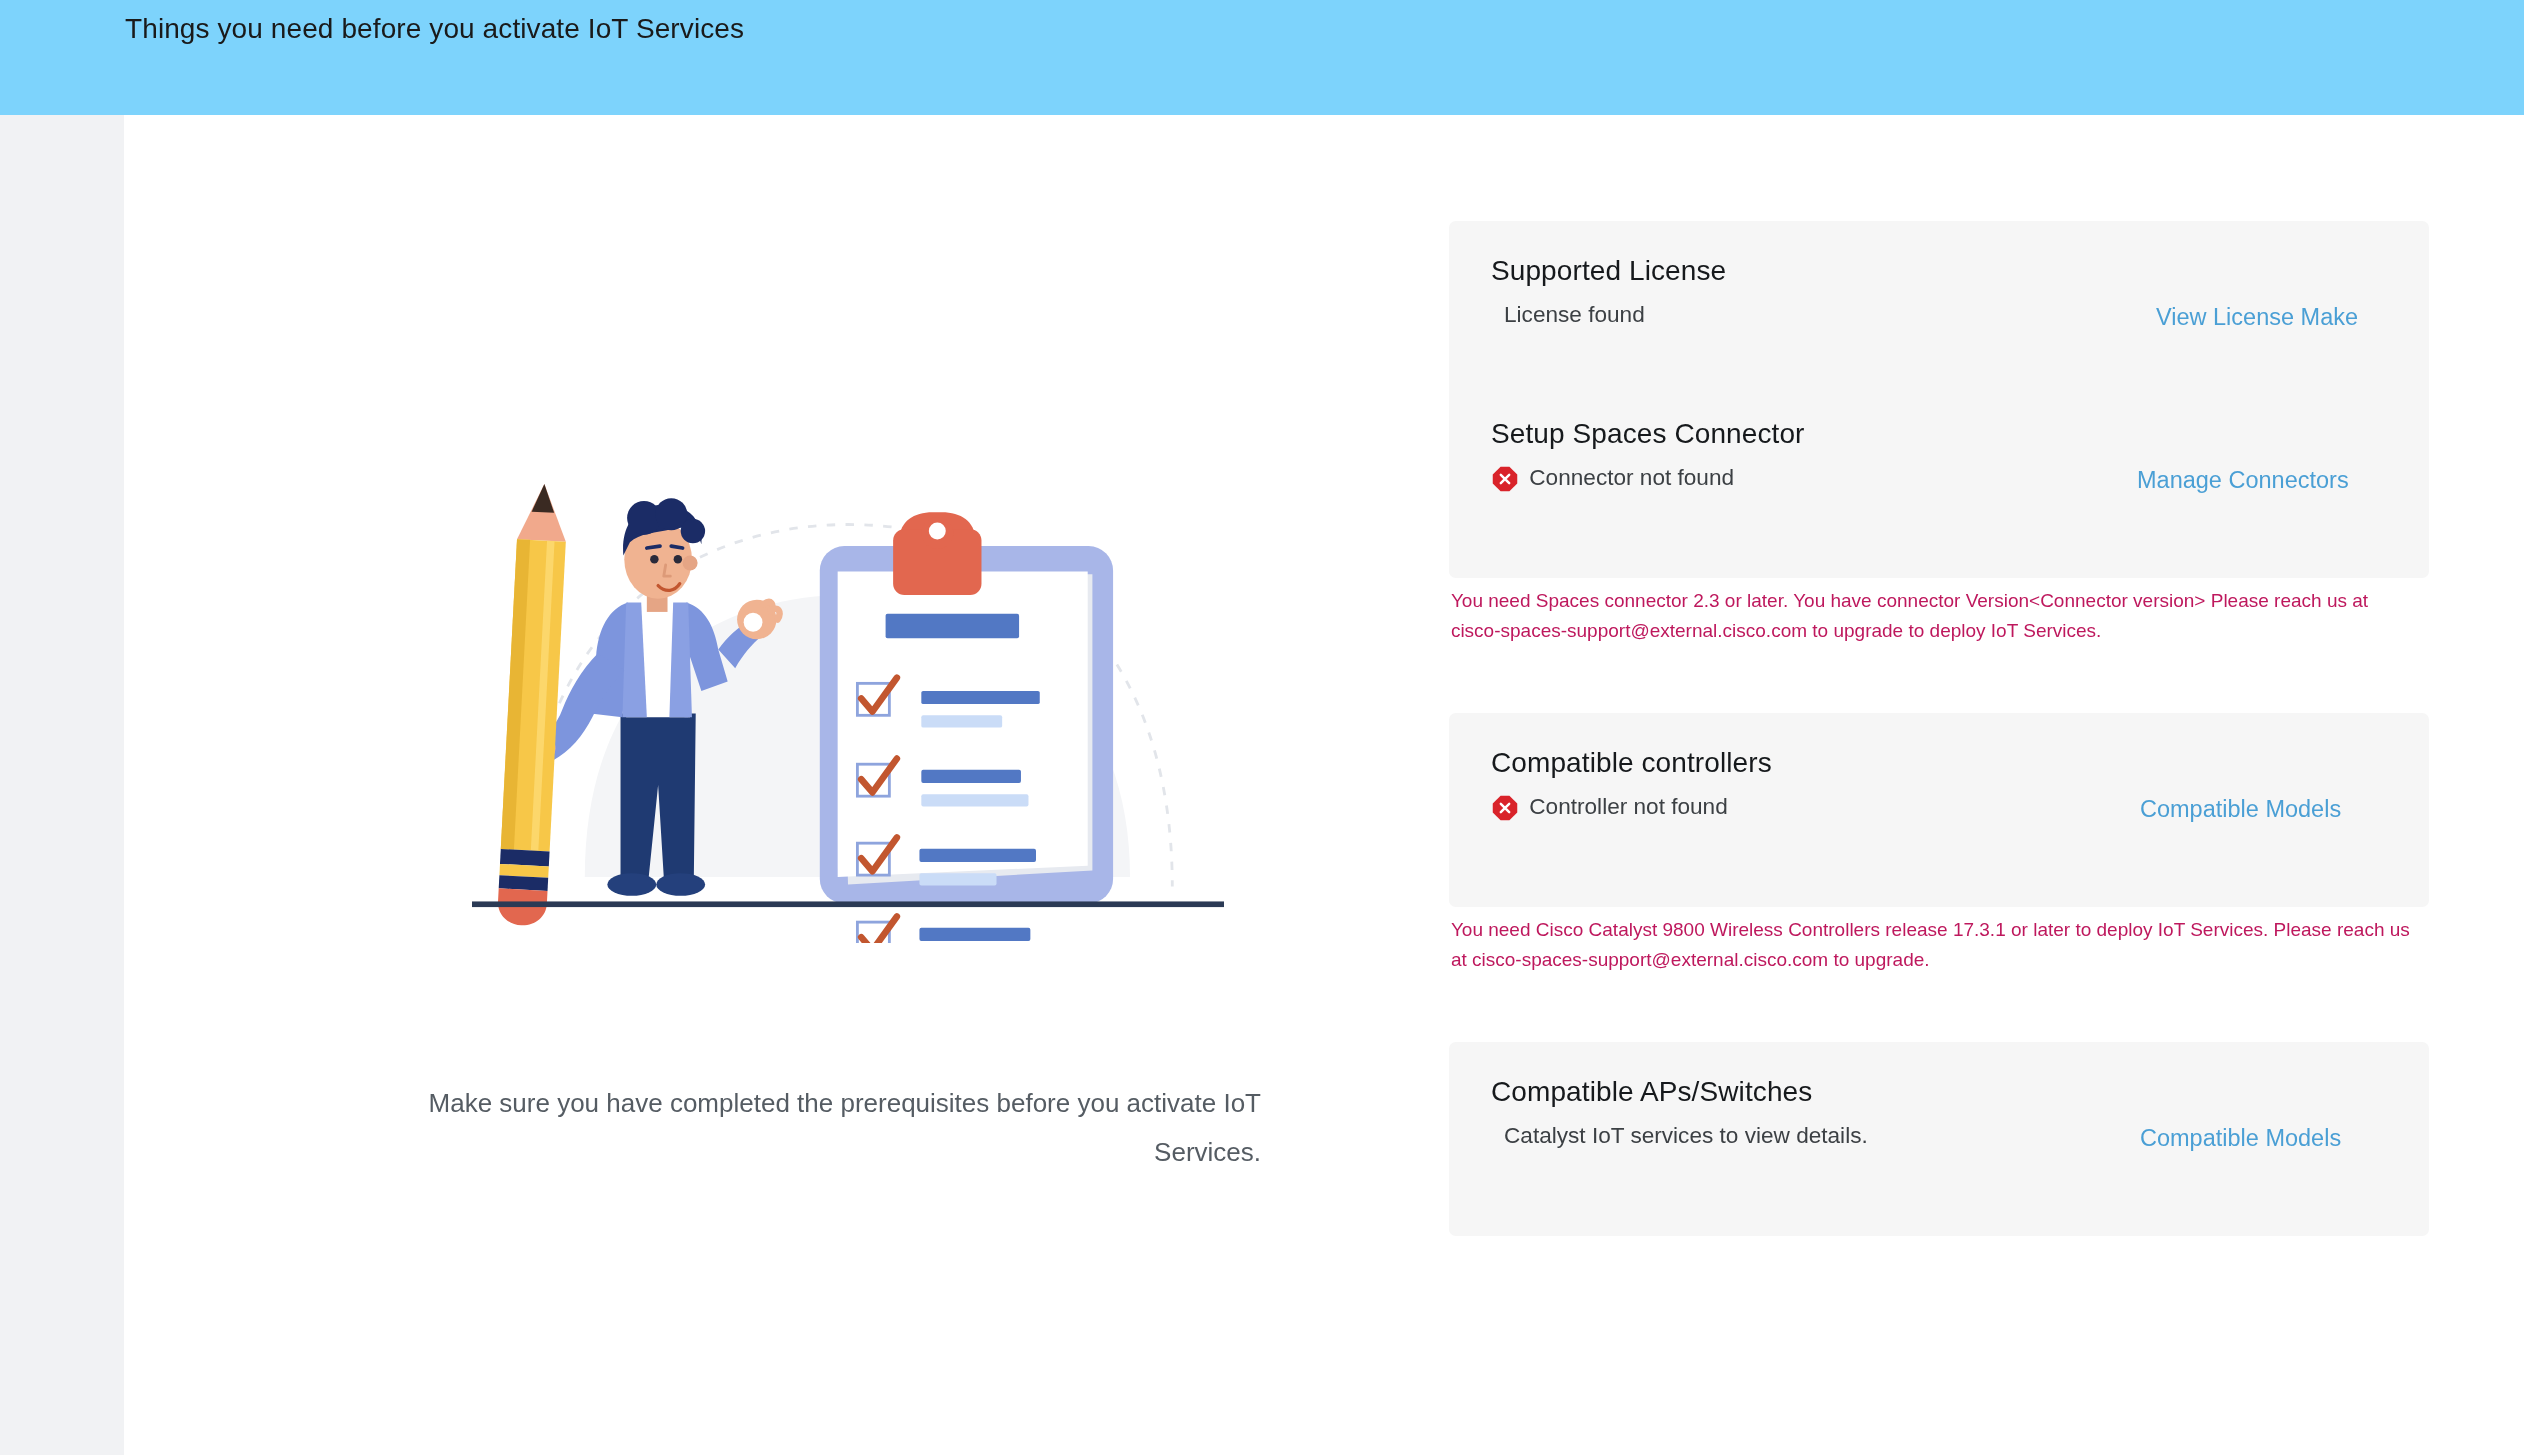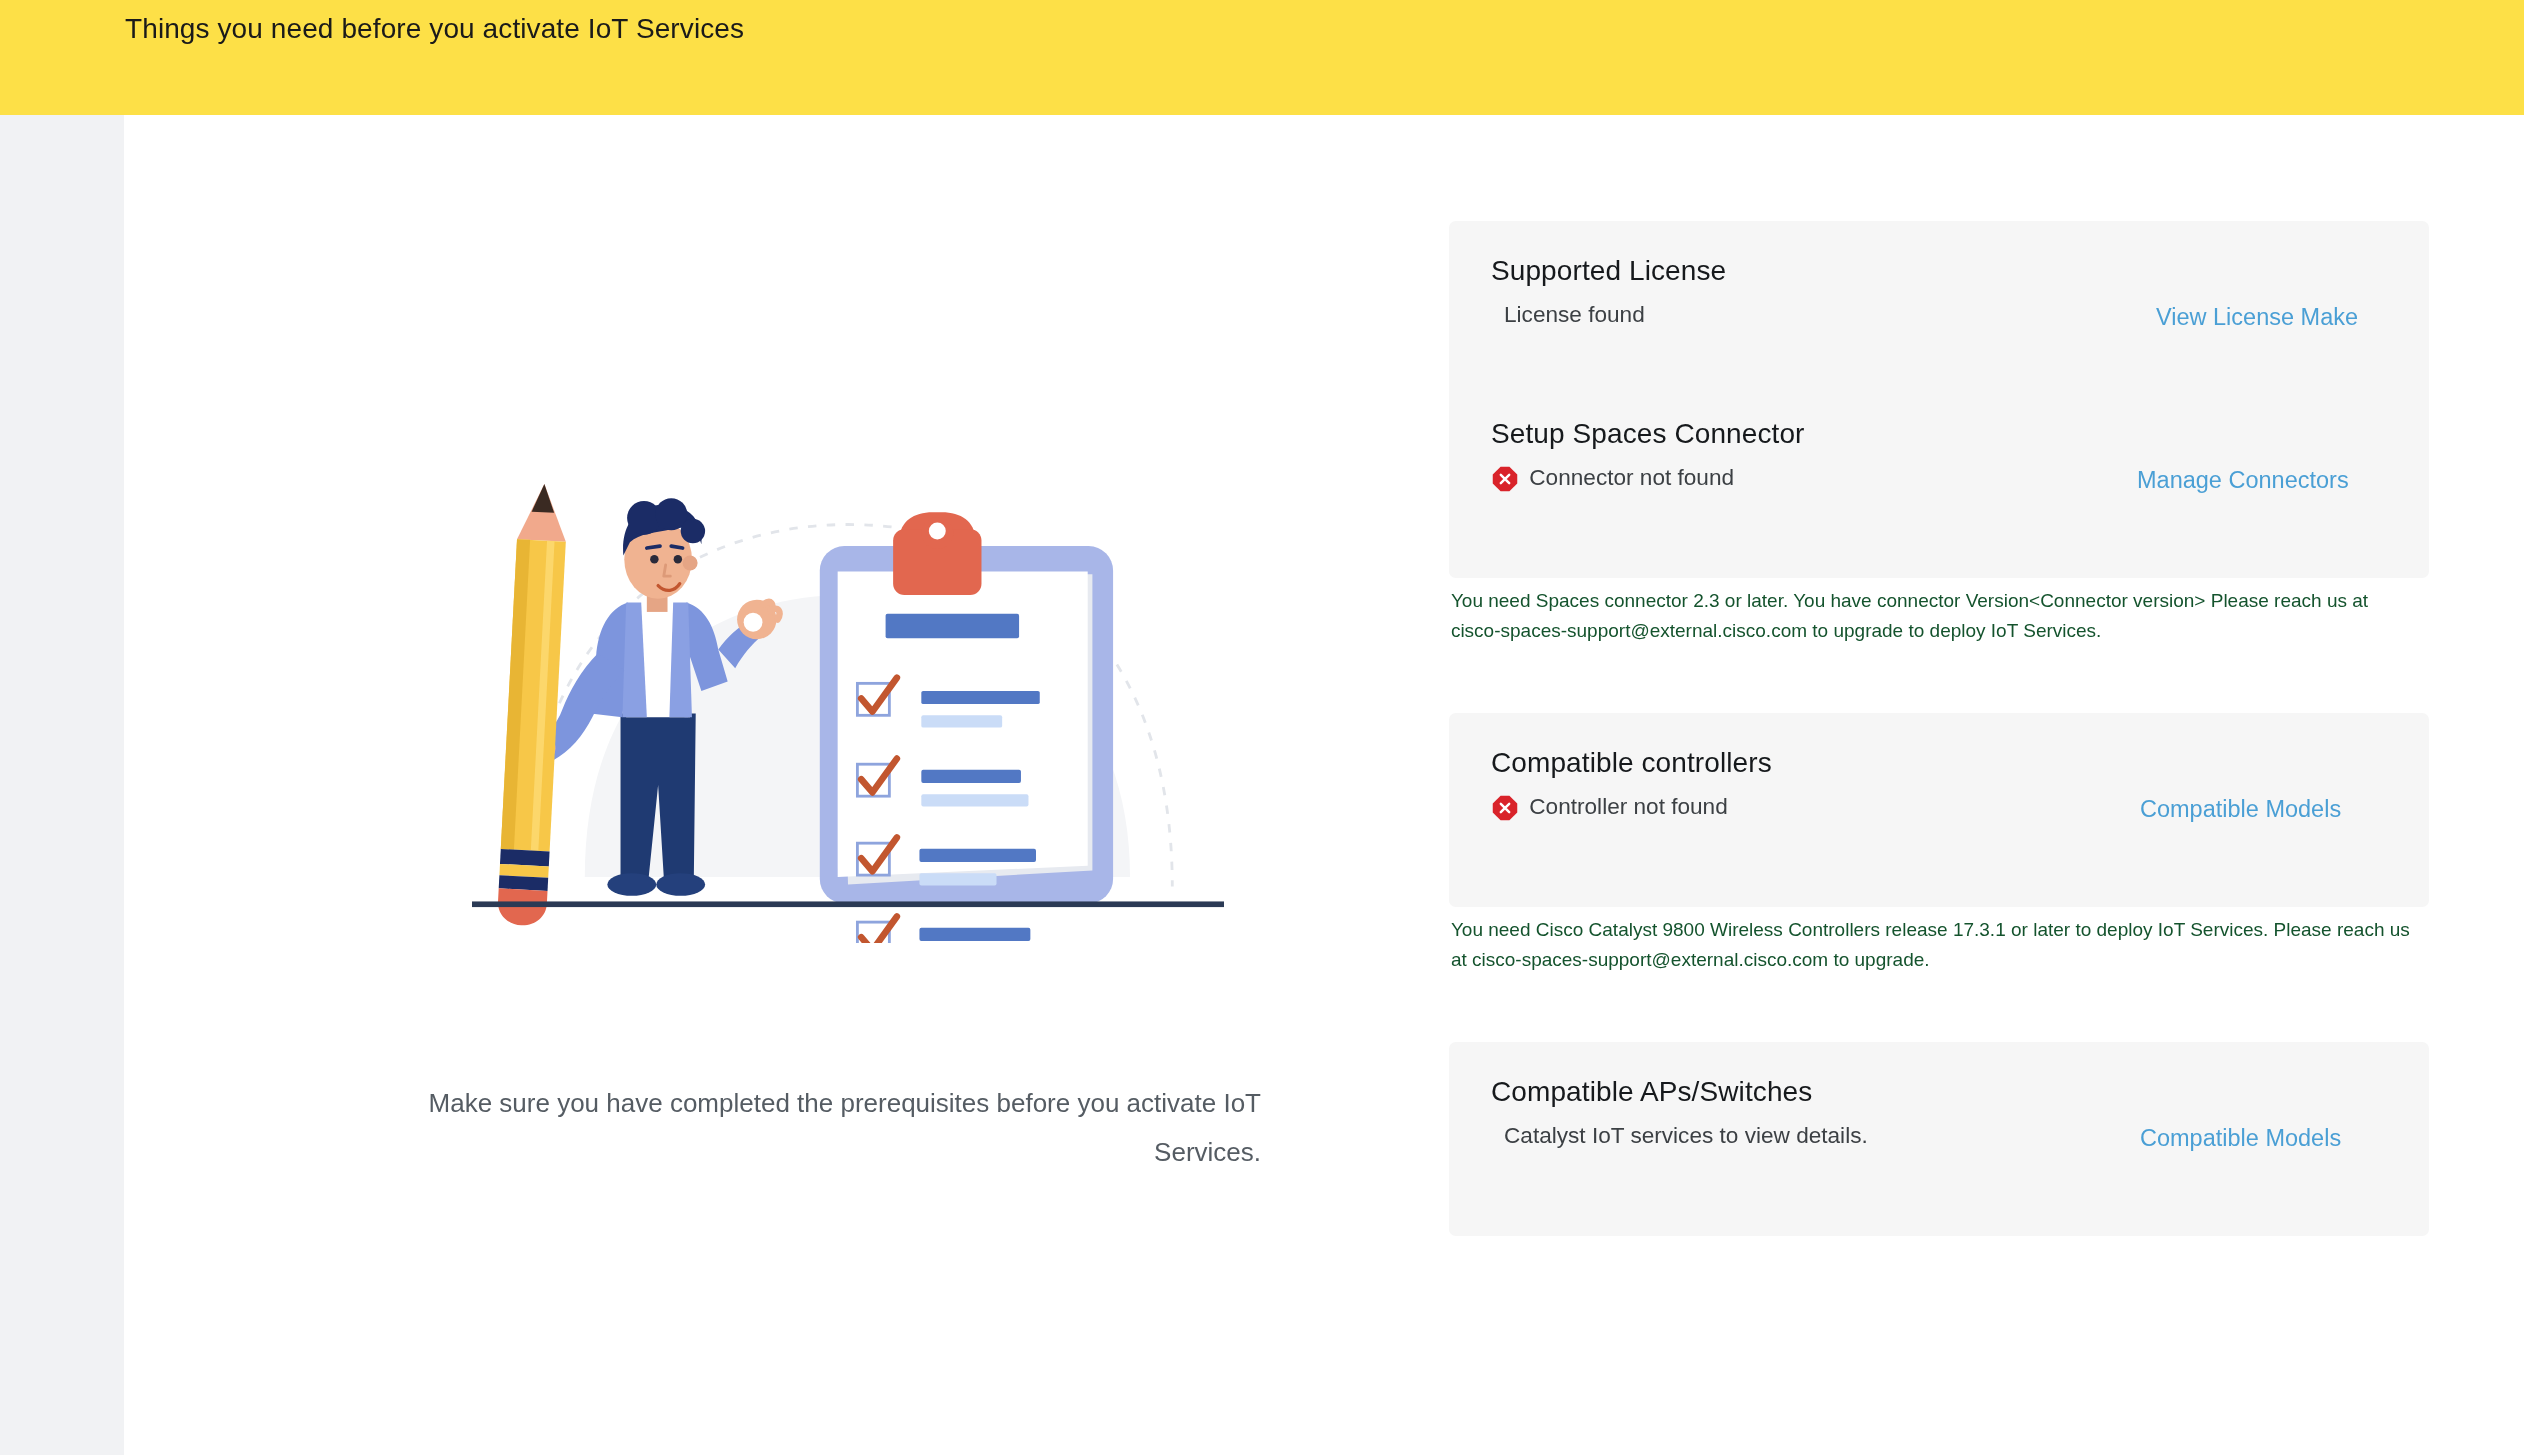--- a/index.html
+++ b/index.html
@@ -13,21 +13,21 @@
     font-family: "Liberation Sans", sans-serif;
     -webkit-font-smoothing: antialiased;
   }
 
   
   #page-header {
     position: absolute;
     left: 0; top: 0;
     width: 2525px;
     height: 115px;
-    background: #fde047;
+    background: #7dd3fc;
   }
   #page-title {
     position: absolute;
     left: 125px;
     top: 13px;
     font-size: 28px;
     font-weight: 400;
     color: #1a1a1a;
     letter-spacing: 0.1px;
     white-space: nowrap;
@@ -120,21 +120,21 @@
     font-weight: 400;
     white-space: nowrap;
     cursor: pointer;
     text-decoration: none;
   }
   .card-note {
     position: absolute;
     left: 1.9px;
     font-size: 19px;
     line-height: 30px;
-    color: #14532d;
+    color: #be185d;
     width: 968px;
     font-weight: 400;
   }
 </style>
 </head>
 <body>
 
 <div id="page-header">
   <div id="page-title">Things you need before you activate IoT Services</div>
 </div>

